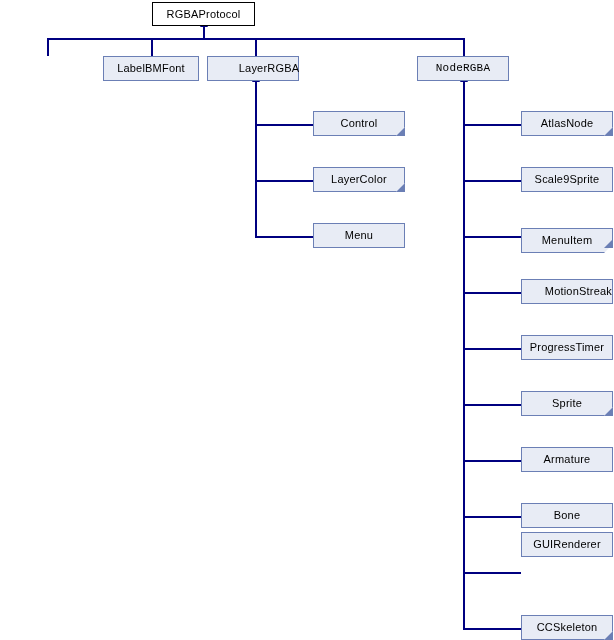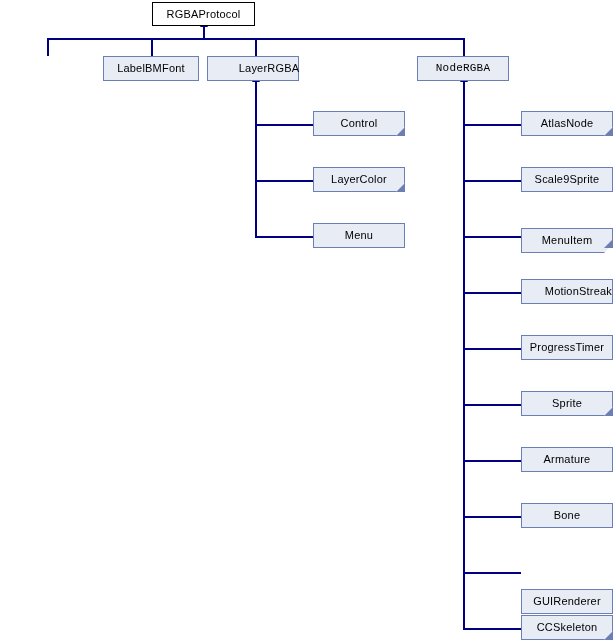--- a/index.html
+++ b/index.html
@@ -146,20 +146,20 @@
     <div class="node cls folded" style="left: 521px; top: 391px; width: 92px; height: 25px;">
       <span>Sprite</span>
     </div>
     <div class="fold" style="inset: 407px auto auto 604px; position: absolute;"></div>
     <div class="node cls" style="left: 521px; top: 447px; width: 92px; height: 25px;">
       <span>Armature</span>
     </div>
     <div class="node cls" style="left: 521px; top: 503px; width: 92px; height: 25px;">
       <span>Bone</span>
     </div>
-    <div class="node cls" style="left: 521px; top: 589px; width: 92px; height: 25px;">
+    <div class="node cls" style="left: 521px; top: 532px; width: 92px; height: 25px;">
       <span>GUIRenderer</span>
     </div>
     <div class="node cls folded" style="left: 521px; top: 615px; width: 92px; height: 25px;">
       <span>CCSkeleton</span>
     </div>
     <div class="fold" style="inset: 631px auto auto 604px; position: absolute;"></div>
   </div>
 
 </body></html>

